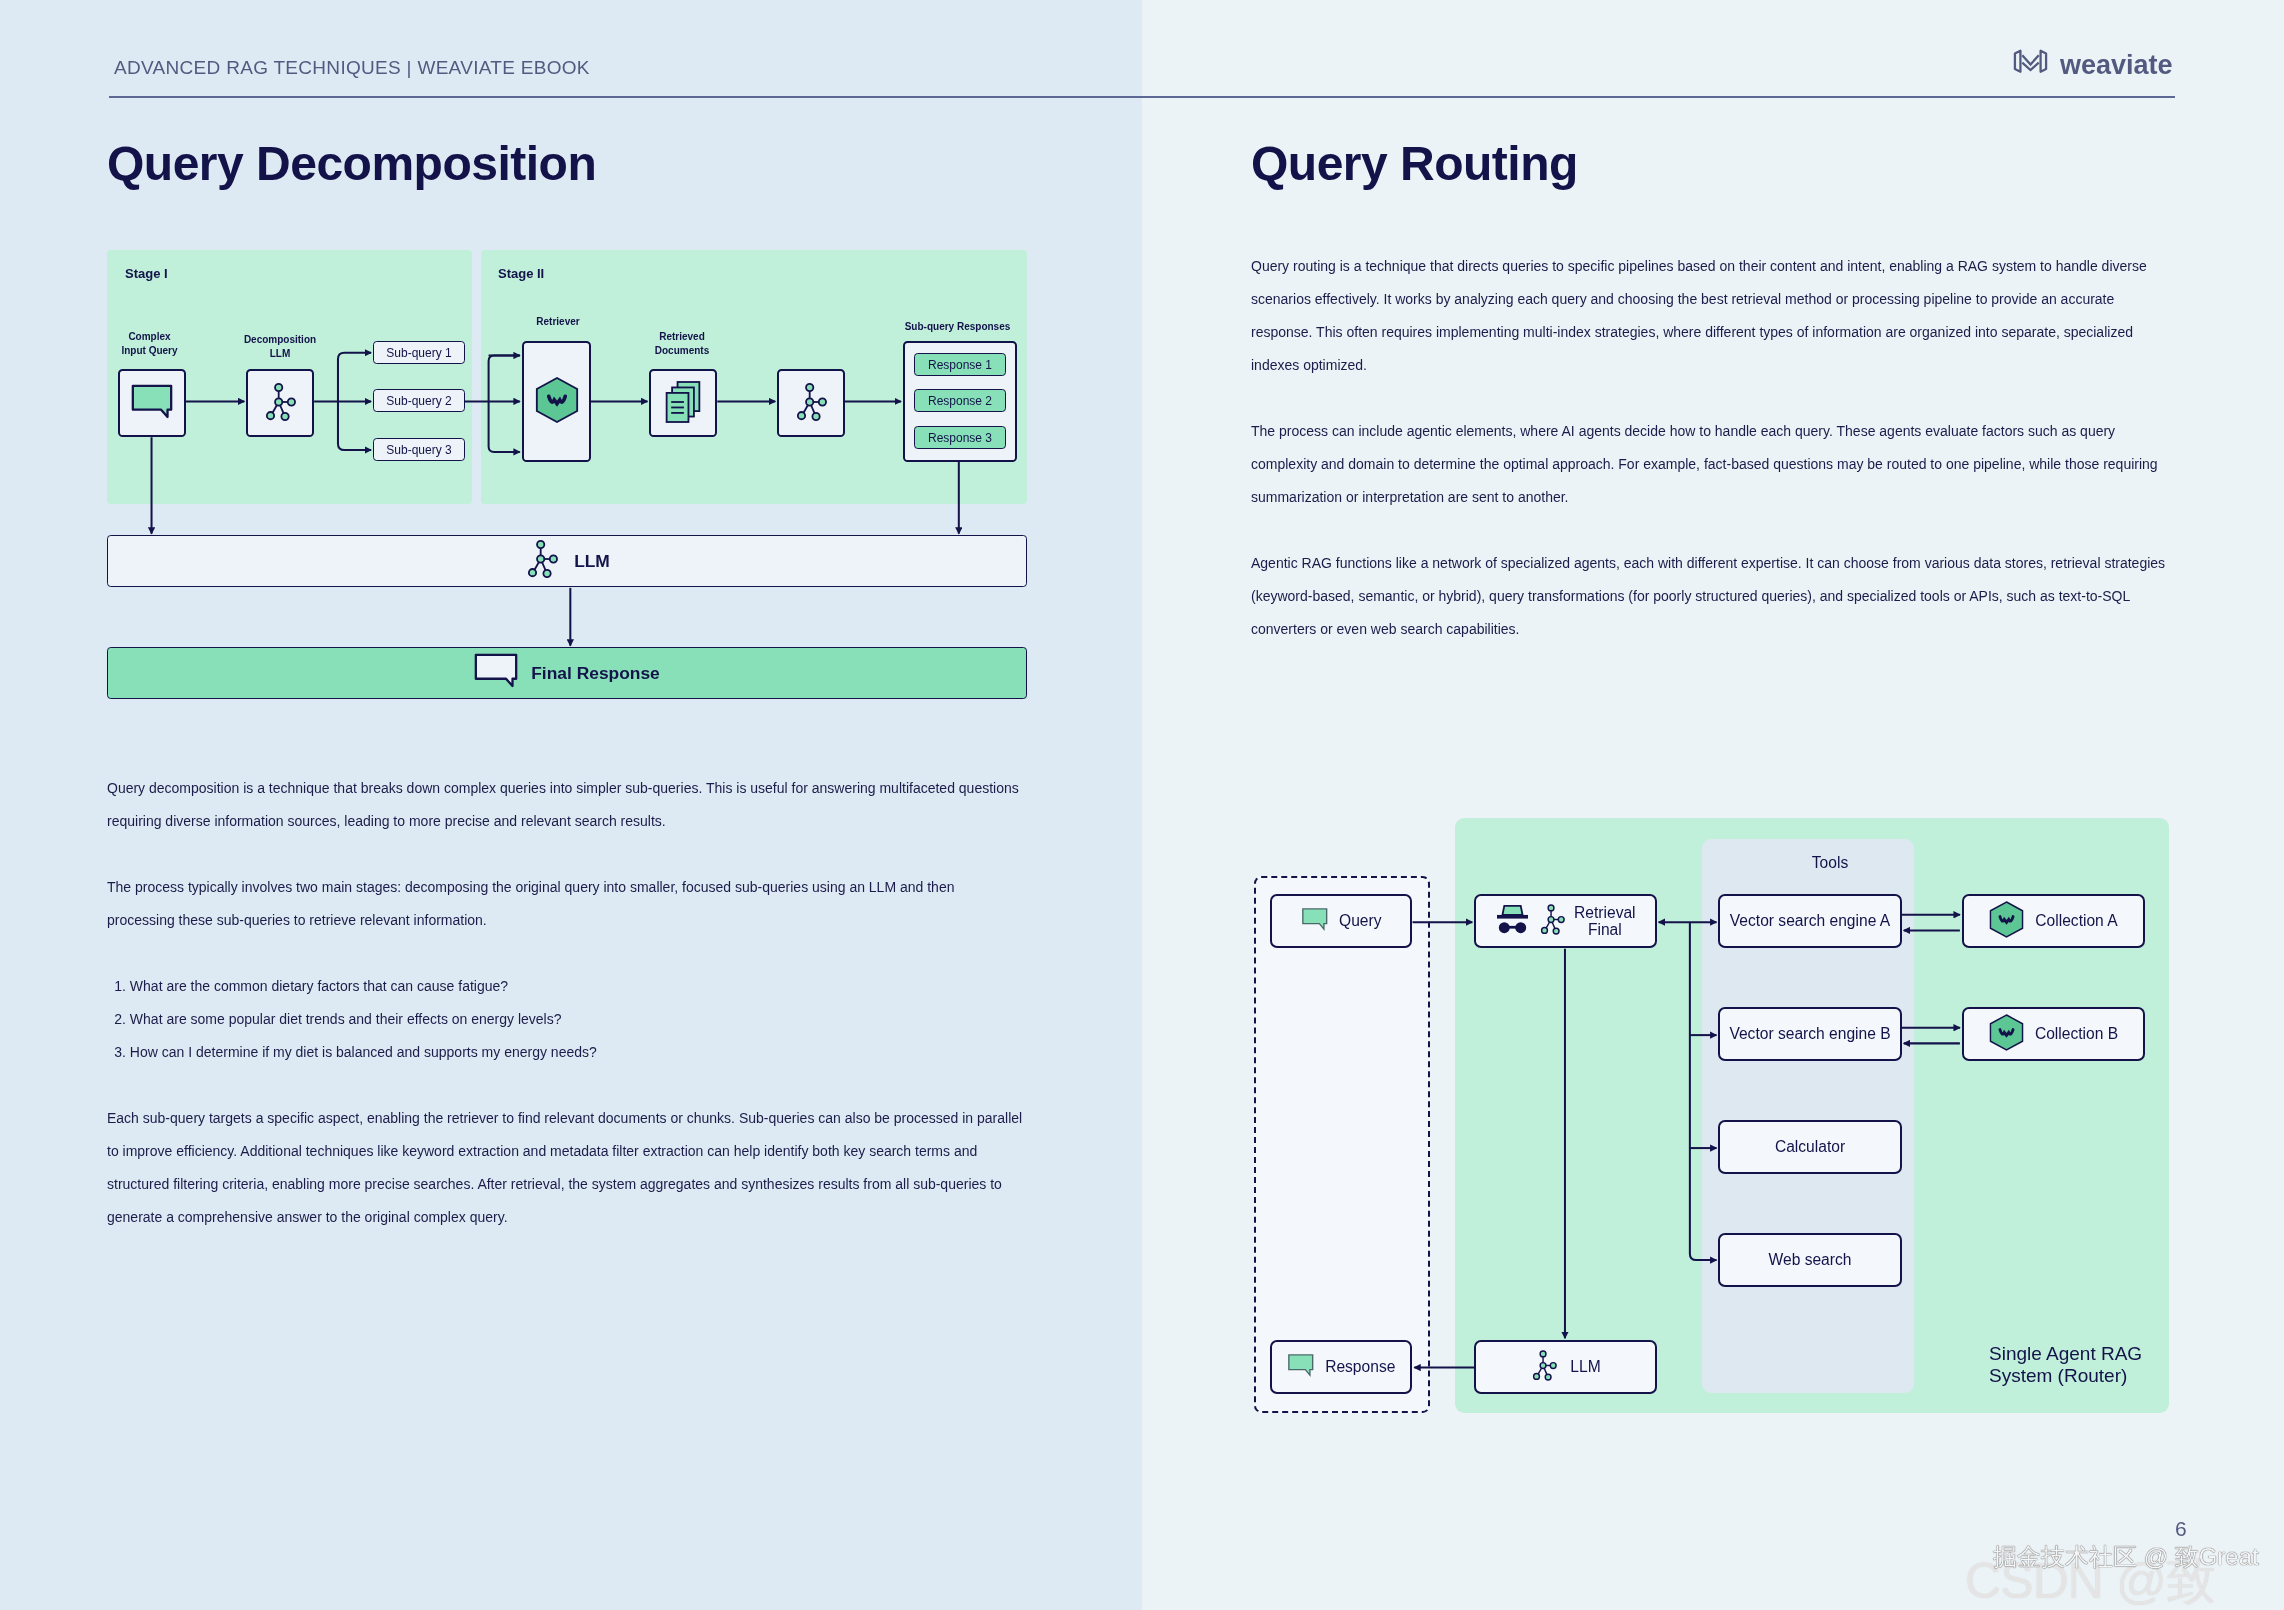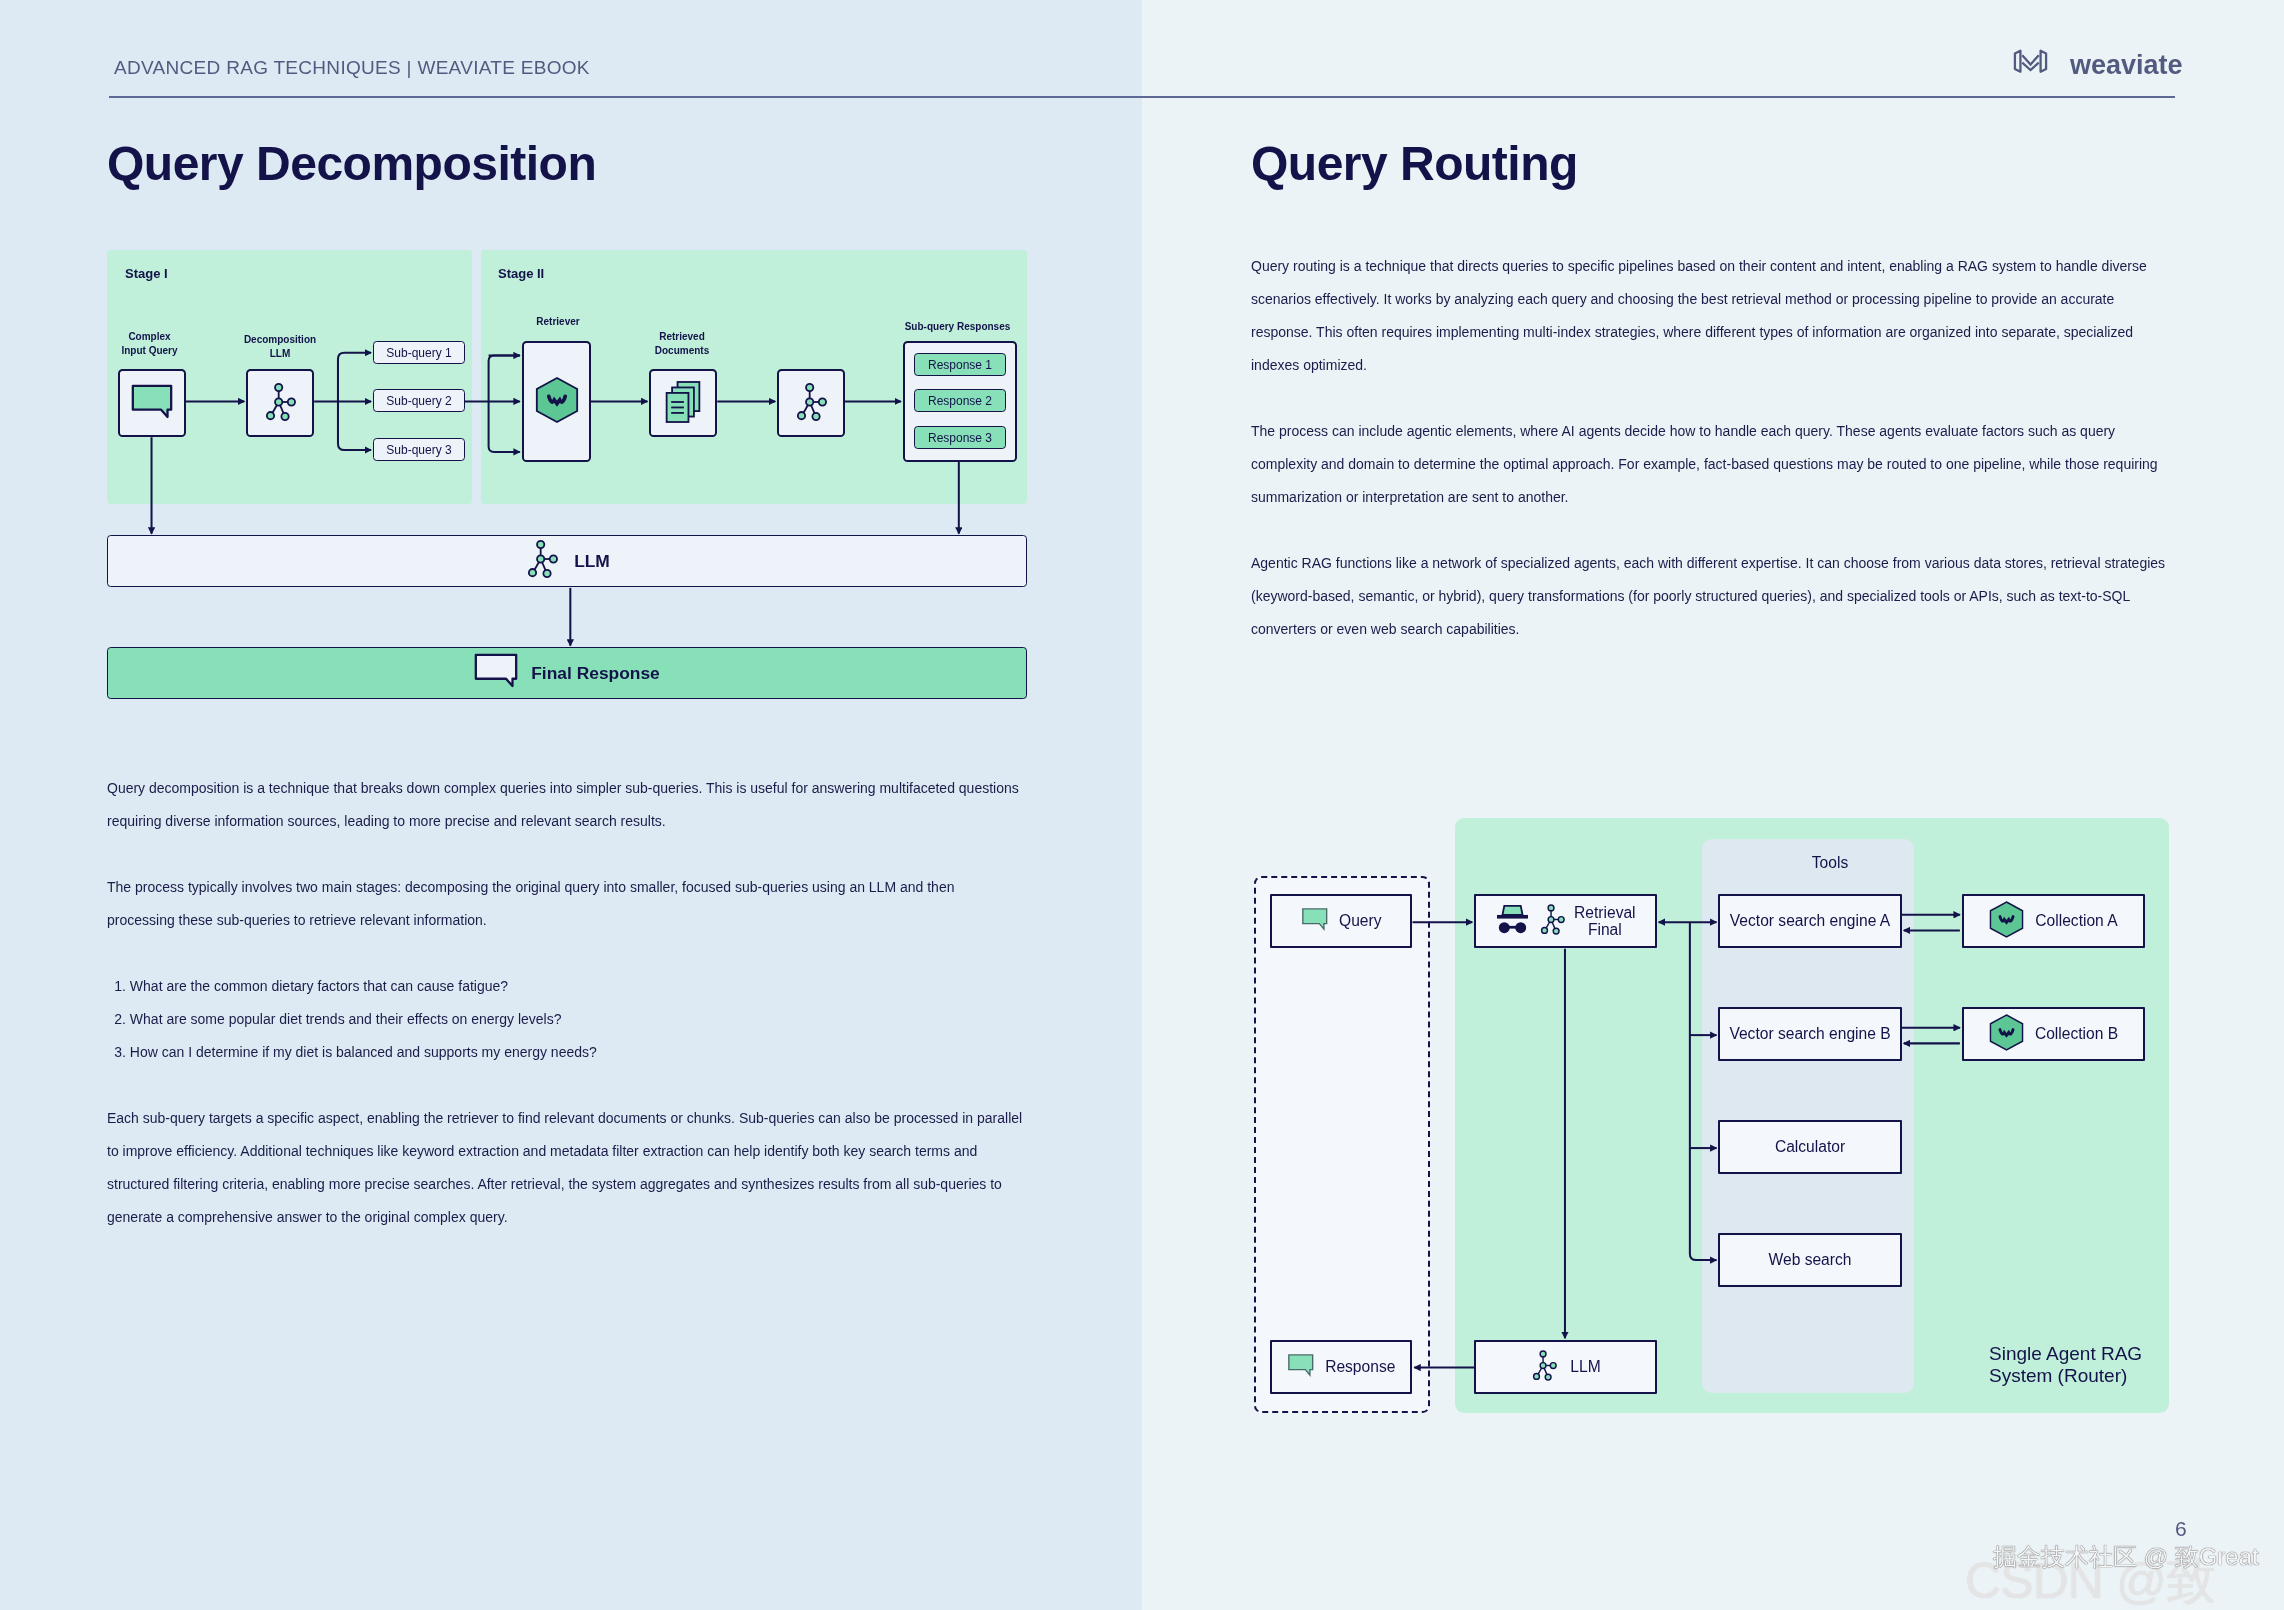--- a/index.html
+++ b/index.html
@@ -2,38 +2,38 @@
 <html style="font-size:14.7px"><head>
 <meta charset="utf-8">
 <style>
   * { box-sizing: border-box; margin: 0; padding: 0; }
   html, body { width: 2285px; height: 1611px; overflow: hidden; }
   body { position: relative; font-family: "Liberation Sans", sans-serif; color: #13134a; background: #ecf3f7; }
   .page-left { position: absolute; left: 0; top: 0; width: 1142px; height: 1611px; background: #deeaf3; }
   .page-right { position: absolute; left: 1142px; top: 0; width: 1142px; height: 1611px; background: #ecf3f7; }
   .header-text { position: absolute; left: 114px; top: 57px; font-size: 19px; color: #535a80; letter-spacing: 0.3px; }
   .header-line { position: absolute; left: 109px; top: 96px; width: 2066px; height: 1.8px; background: #5e6894; }
-  .logo { position: absolute; left: 2011px; top: 48px; display: flex; align-items: center; gap: 20px; color: #535a80; font-size: 27px; font-weight: bold; }
+  .logo { position: absolute; left: 2011px; top: 48px; display: flex; align-items: center; gap: 10px; color: #535a80; font-size: 27px; font-weight: bold; }
   .page-title { position: absolute; font-size: 48px; font-weight: bold; color: #13134a; letter-spacing: -0.5px; }
   .body-text { position: absolute; font-size: 14px; line-height: 33px; color: #1b1c4a; }
   .body-text p { margin-bottom: 33px; }
   .body-text ol { margin-left: 7.3px; margin-bottom: 33px; list-style: none; }
   .body-text ol li { line-height: 33px; }
 
   
   .abs { position: absolute; padding-left: 44px; }
   .stage-bg { position: absolute; background: #c0efda; border-radius: 3.7px; }
   .stage-label { position: absolute; font-size: 13px; font-weight: bold; color: #13134a; }
   .node-label { position: absolute; font-size: 10px; font-weight: bold; text-align: center; line-height: 13.8px; color: #13134a; }
   .box { position: absolute; background: #edf3f8; border: 2.3px solid #13134a; border-radius: 4.6px; display: flex; align-items: center; justify-content: center; }
   .pill { position: absolute; background: #edf3f8; border: 1.8px solid #13134a; border-radius: 3.7px; font-size: 12px; display: flex; align-items: center; justify-content: center; color: #13134a; }
   .green-pill { background: #87e0b8; }
   .wide-bar { position: absolute; border: 1.8px solid #13134a; border-radius: 3.7px; display: flex; align-items: center; justify-content: center; gap: 13px; font-weight: bold; font-size: 17.4px; }
   svg.lines { position: absolute; left: 0; top: 0; width: 2285px; height: 1611px; pointer-events: none; }
-  .rbox { position: absolute; background: #f4f8fc; border: 2.3px solid #13134a; border-radius: 1px; display: flex; align-items: center; justify-content: center; gap: 11px; font-size: 15.6px; color: #13134a; }
+  .rbox { position: absolute; background: #f4f8fc; border: 2.3px solid #13134a; border-radius: 7px; display: flex; align-items: center; justify-content: center; gap: 11px; font-size: 15.6px; color: #13134a; }
   .router-label { position: absolute; font-size: 19px; line-height: 22px; color: #13134a; }
   .page-num { position: absolute; left: 2175px; top: 1517px; font-size: 21px; color: #535a80; }
   .wm1 { position: absolute; left: 1993px; top: 1541px; font-size: 24px; color: #f5f5f5; text-shadow: 0 0 0.9px #555, 0 0 0.9px #555; }
   .wm2 { position: absolute; left: 1965px; top: 1548px; font-size: 50px; color: rgba(255,255,255,0.6); text-shadow: 0 0 0.9px #bbb; letter-spacing: -0.9px; }
 </style>
 </head>
 <body>
 
 <div class="page-left"></div>
 <div class="page-right"></div>

